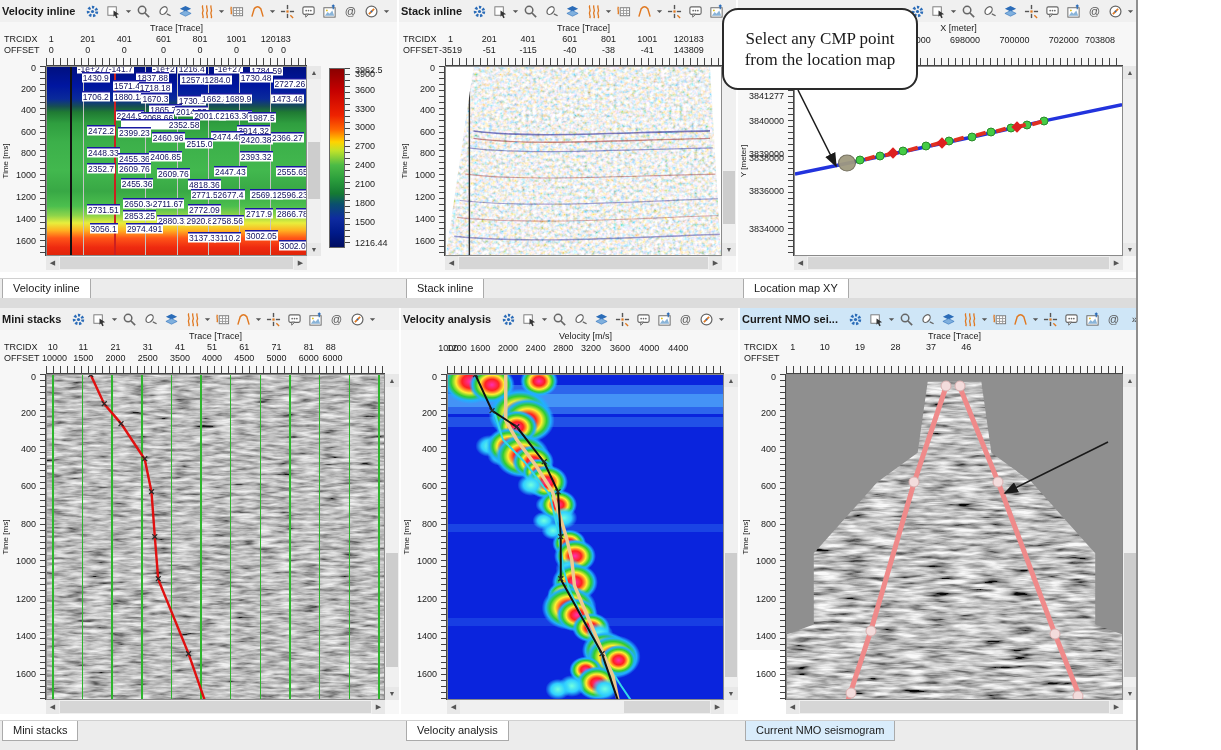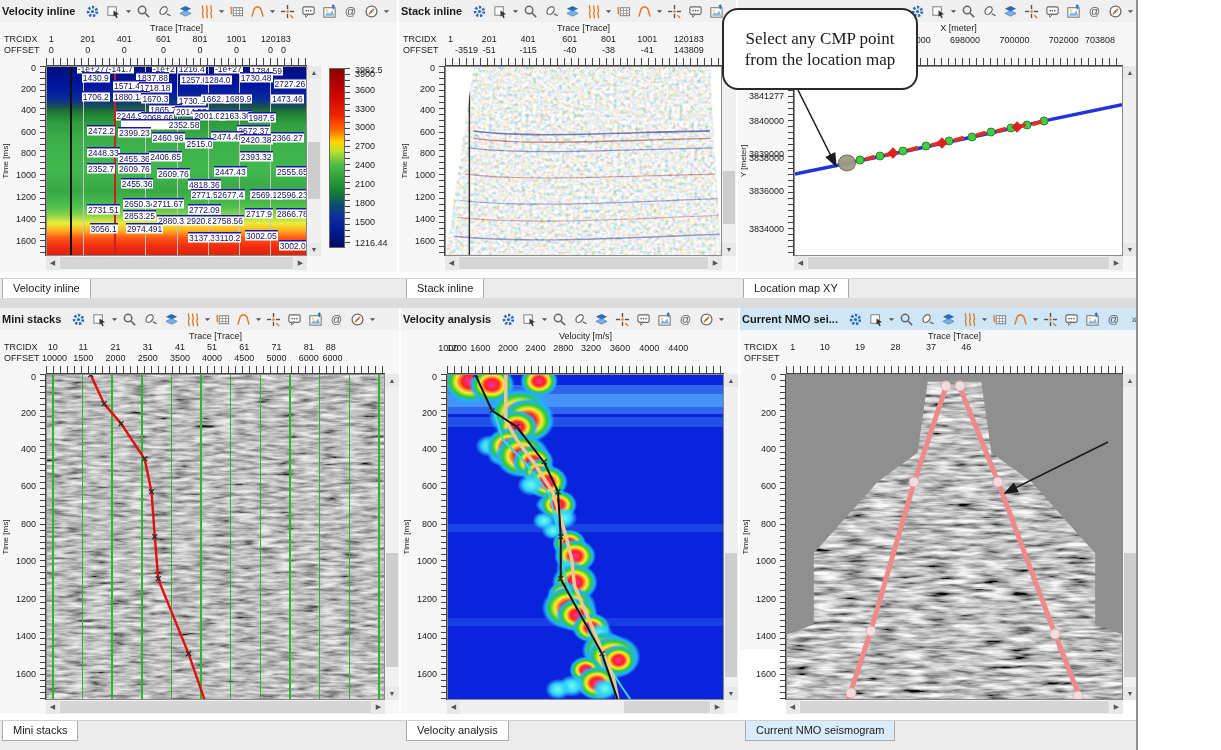--- a/index.html
+++ b/index.html
@@ -341,21 +341,21 @@
             <span class="vcell" style="left: 41%; top: 23%;">1865.75</span>
             <span class="vcell" style="left: 51%; top: 24%;">2014.55</span>
             <span class="vcell" style="left: 28%; top: 26%;">2244.9</span>
             <span class="vcell" style="left: 38%; top: 27%;">2068.66</span>
             <span class="vcell" style="left: 58%; top: 26%;">2001.03</span>
             <span class="vcell" style="left: 68%; top: 26%;">2163.36</span>
             <span class="vcell" style="left: 79%; top: 27%;">1987.5</span>
             <span class="vcell" style="left: 30%; top: 31%; padding-left: 48px;">2352.58</span>
             <span class="vcell" style="left: 17%; top: 34%;">2472.2</span>
             <span class="vcell" style="left: 29%; top: 35%;">2399.23</span>
-            <span class="vcell" style="left: 75%; top: 34%;">2572.37</span>
+            <span class="vcell" style="left: 75%; top: 34%;">3914.32</span>
             <span class="vcell" style="left: 42%; top: 38%;">2460.96</span>
             <span class="vcell" style="left: 65%; top: 37%;">2474.49</span>
             <span class="vcell" style="left: 76%; top: 39%;">2420.38</span>
             <span class="vcell" style="left: 88%; top: 38%;">2366.27</span>
             <span class="vcell" style="left: 55%; top: 41%;">2515.0</span>
             <span class="vcell" style="left: 17%; top: 46%;">2448.33</span>
             <span class="vcell" style="left: 29%; top: 49%;">2455.36</span>
             <span class="vcell" style="left: 41%; top: 48%;">2406.85</span>
             <span class="vcell" style="left: 76%; top: 48%;">2393.32</span>
             <span class="vcell" style="left: 17%; top: 54%;">2352.7</span>
@@ -503,21 +503,21 @@
             <span class="pl" style="left: 30%;">401</span>
             <span class="pl" style="left: 45%;">601</span>
             <span class="pl" style="left: 59%;">801</span>
             <span class="pl" style="left: 73%;">1001</span>
             <span class="pl" style="left: 88%;">120183</span>
           </span>
         </div>
       <div class="hrow" style="top:23px;">
           <span class="rowlab">OFFSET</span>
           <span class="hinner">
-            <span class="pl" style="left: 2%; margin-left: 16px;">-3519</span>
+            <span class="pl" style="left: 2%;">-3519</span>
             <span class="pl" style="left: 16%;">-51</span>
             <span class="pl" style="left: 30%;">-115</span>
             <span class="pl" style="left: 45%;">-40</span>
             <span class="pl" style="left: 59%;">-38</span>
             <span class="pl" style="left: 73%;">-41</span>
             <span class="pl" style="left: 88%;">143809</span>
           </span>
         </div>
       <div class="xruler"></div>
     </div>

